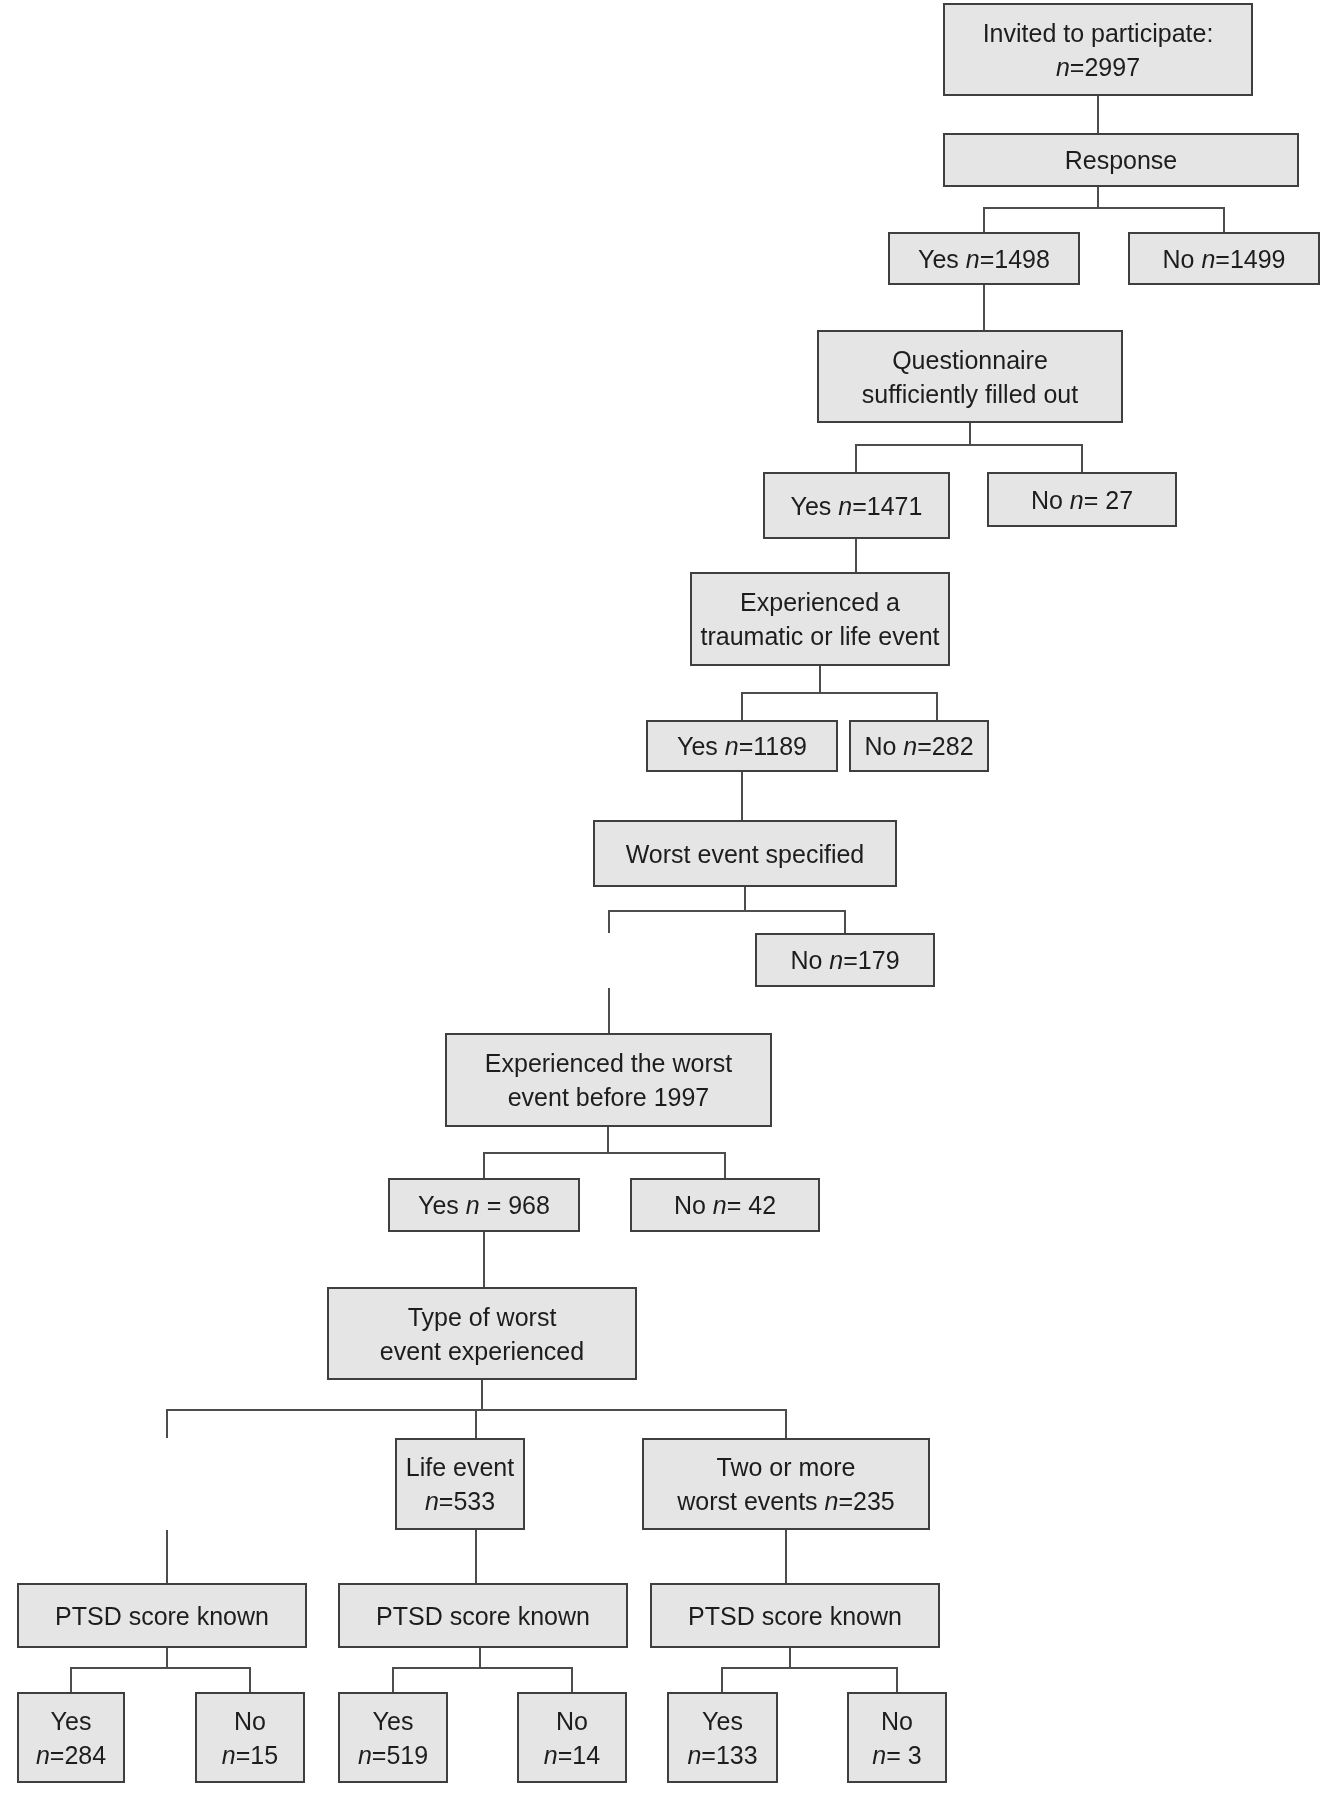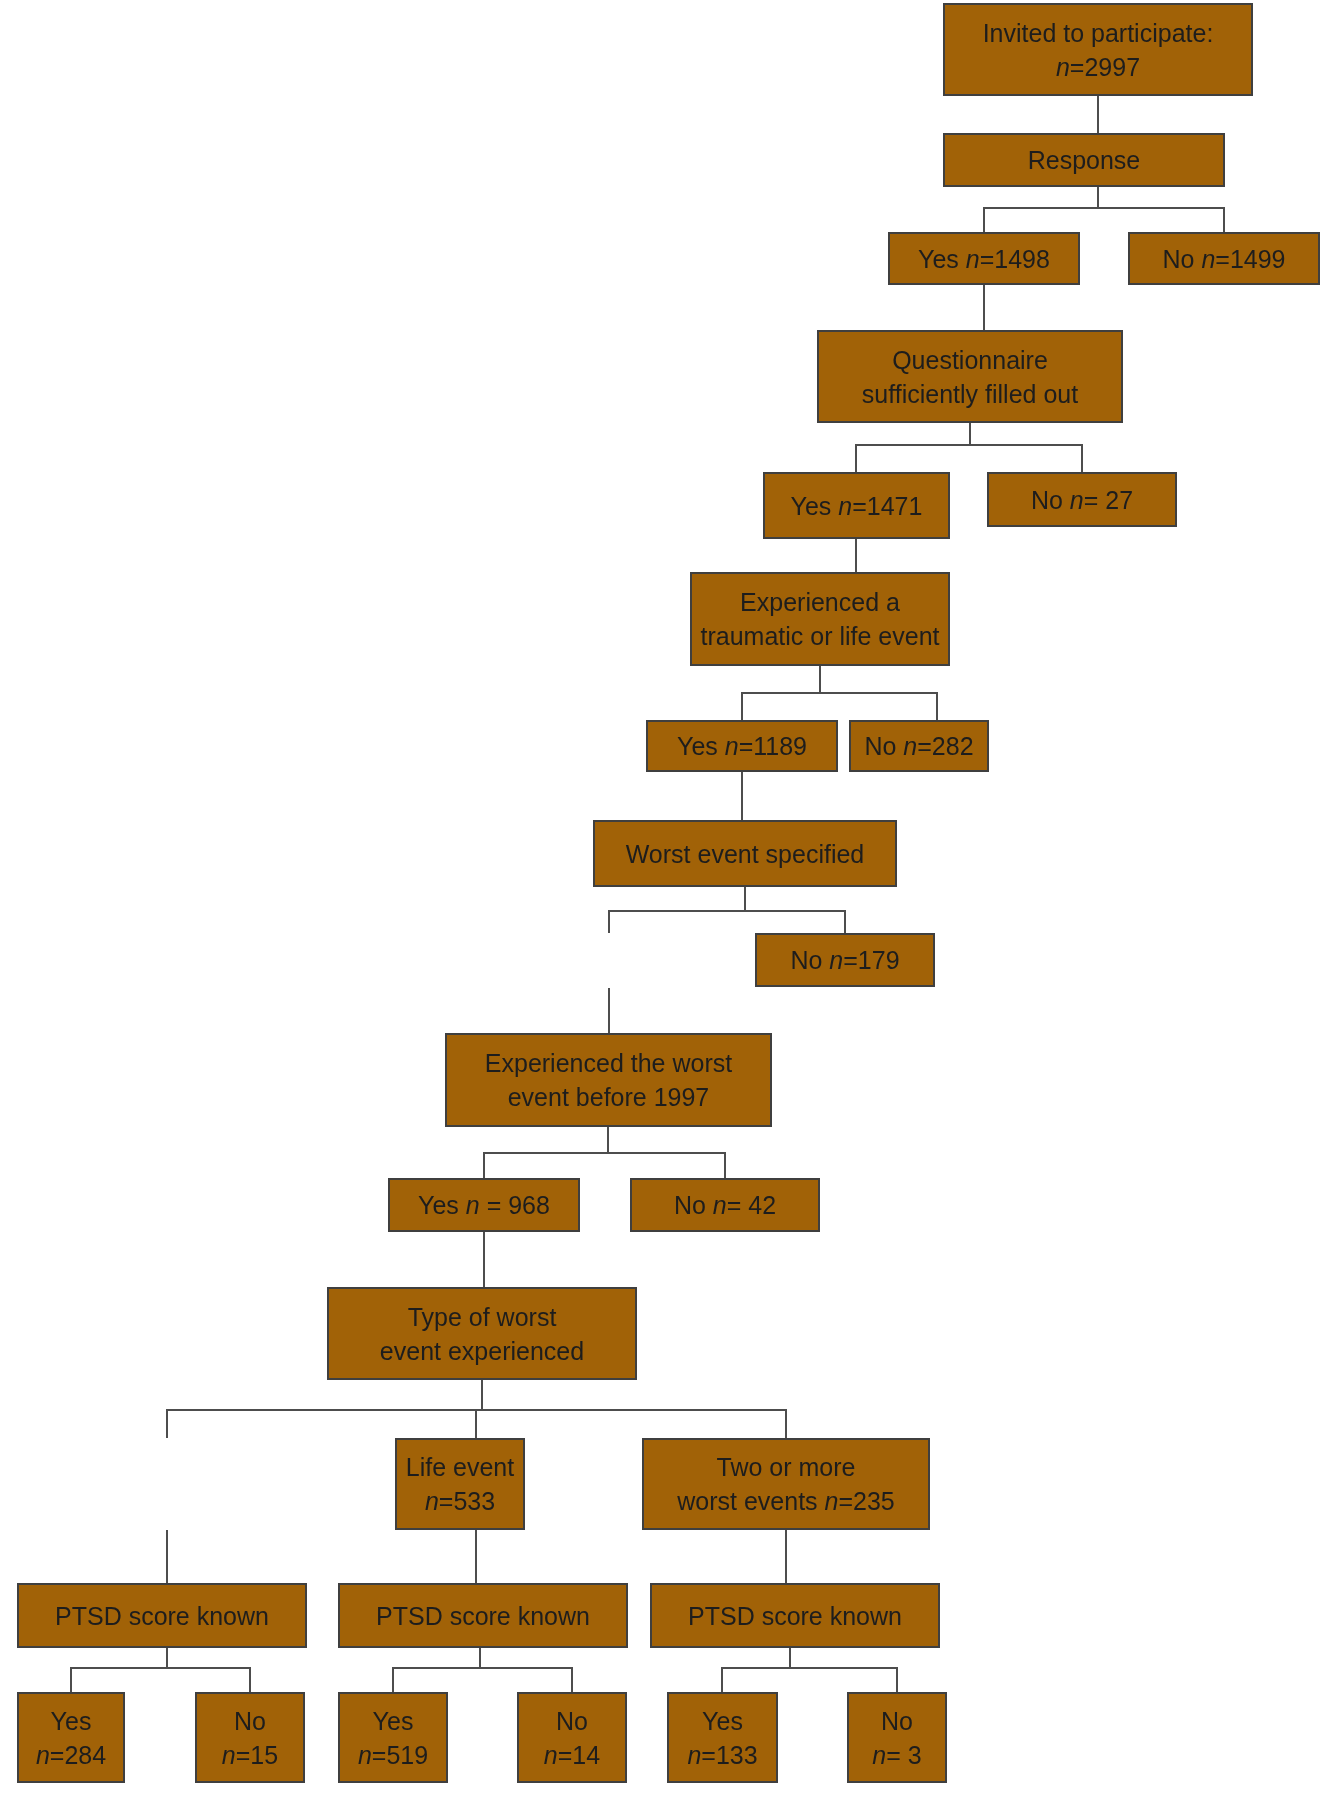--- a/index.html
+++ b/index.html
@@ -1,21 +1,21 @@
 <!DOCTYPE html>
 <html><head>
 <meta charset="utf-8">
 <style>
   html,body{margin:0;padding:0;background:#ffffff;}
   body{width:1321px;height:1803px;position:relative;
        font-family:"Liberation Sans", sans-serif;}
   .canvas{position:absolute;left:0;top:0;width:1321px;height:1803px;background:#ffffff;}
   svg.connectors{position:absolute;left:0;top:0;width:1321px;height:1803px;}
   svg.connectors path{stroke:#4d4d4d;stroke-width:2;fill:none;}
-  .node{position:absolute;box-sizing:border-box;background:#a16207;
+  .node{position:absolute;box-sizing:border-box;background:#e5e5e5;
         border:2px solid #3f3f3f;color:#1d1d1d;
         display:flex;flex-direction:column;align-items:center;justify-content:center;
         text-align:center;font-size:25px;line-height:34px;white-space:nowrap;}
   .ln{display:block;}
   .nvar{font-style:italic;}
 </style>
 </head>
 <body>
 
 <div class="canvas">
@@ -37,21 +37,21 @@
     <path d="M167 1648 V1668 M71 1692 V1668 H250 V1692"></path>
     <path d="M480 1648 V1668 M393 1692 V1668 H572 V1692"></path>
     <path d="M790 1648 V1668 M722 1692 V1668 H897 V1692"></path>
   </svg>
 
   <div class="node" style="left:943px;top:3px;width:310px;height:93px">
     <div class="ln"><span>Invited to participate:</span></div>
     <div class="ln"><i class="nvar">n</i><span>=2997</span></div>
   </div>
 
-  <div class="node" style="left:943px;top:133px;width:282px;height:54px">
+  <div class="node" style="left:943px;top:133px;width:356px;height:54px">
     <div class="ln"><span>Response</span></div>
   </div>
 
   <div class="node" style="left:888px;top:232px;width:192px;height:53px">
     <div class="ln"><span>Yes </span><i class="nvar">n</i><span>=1498</span></div>
   </div>
 
   <div class="node" style="left:1128px;top:232px;width:192px;height:53px">
     <div class="ln"><span>No </span><i class="nvar">n</i><span>=1499</span></div>
   </div>

